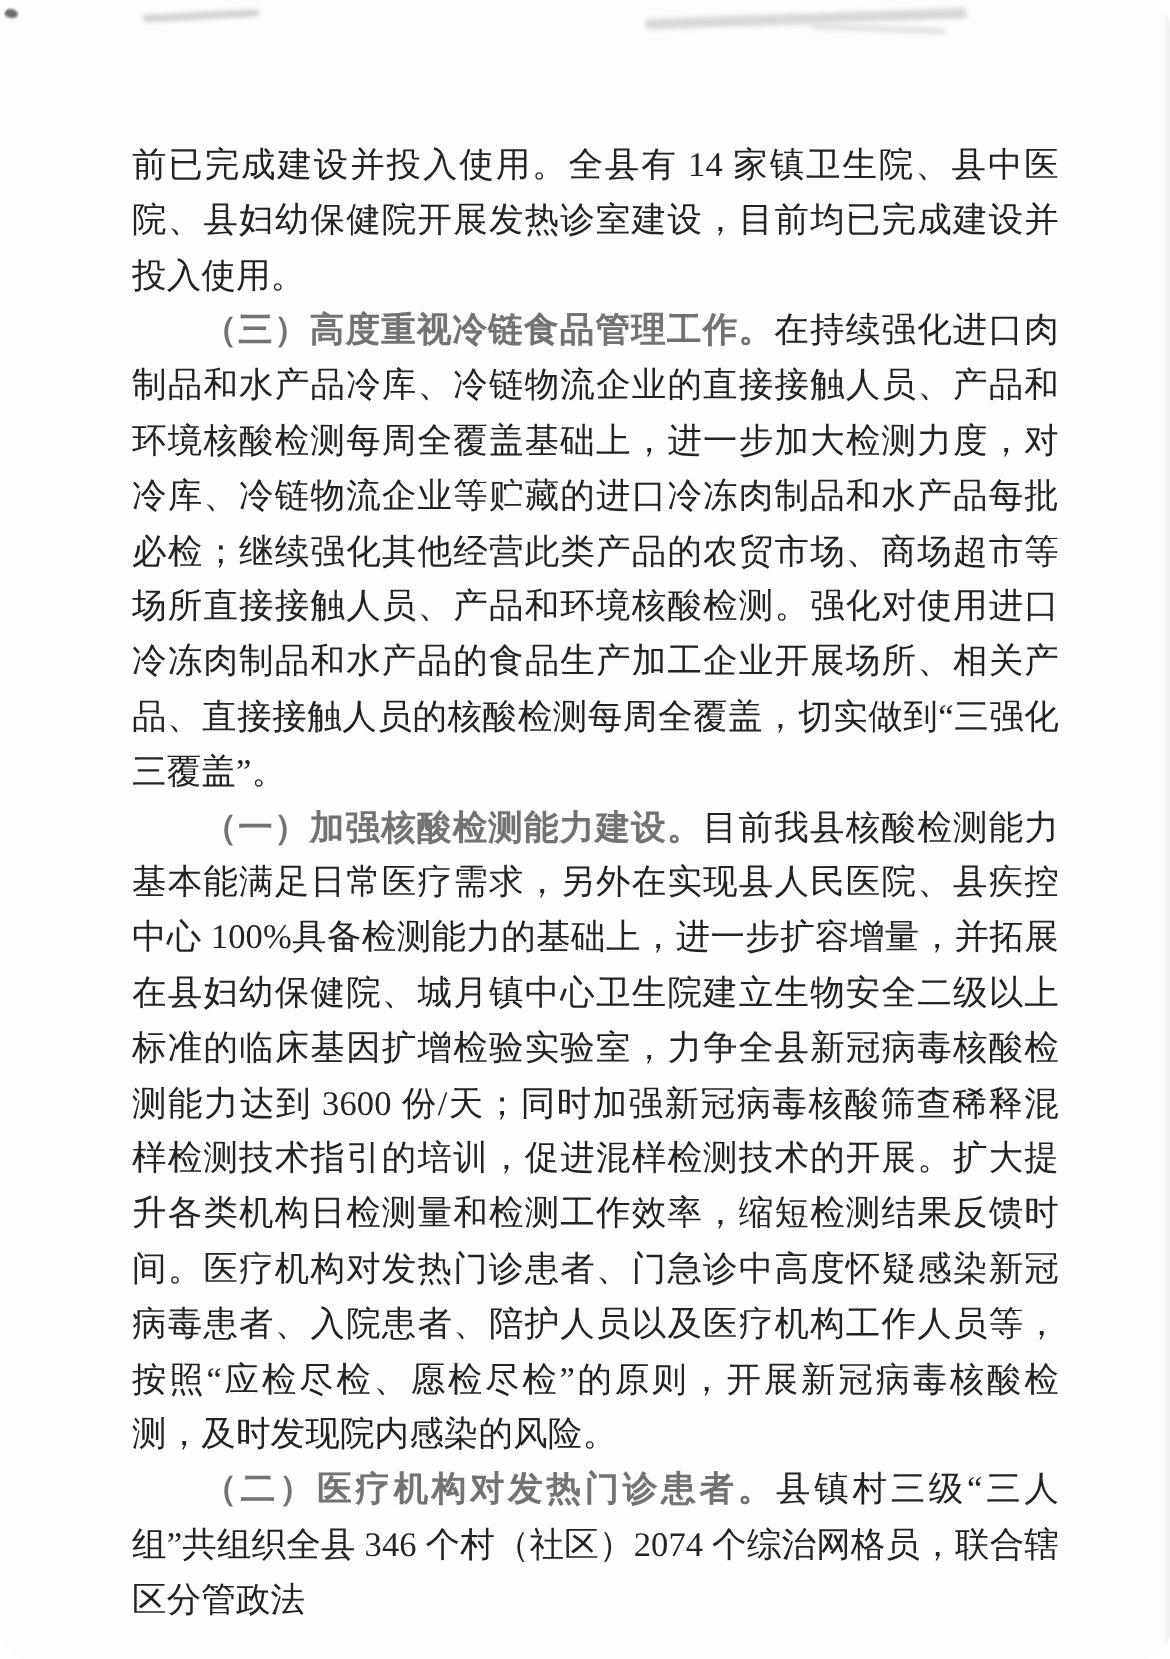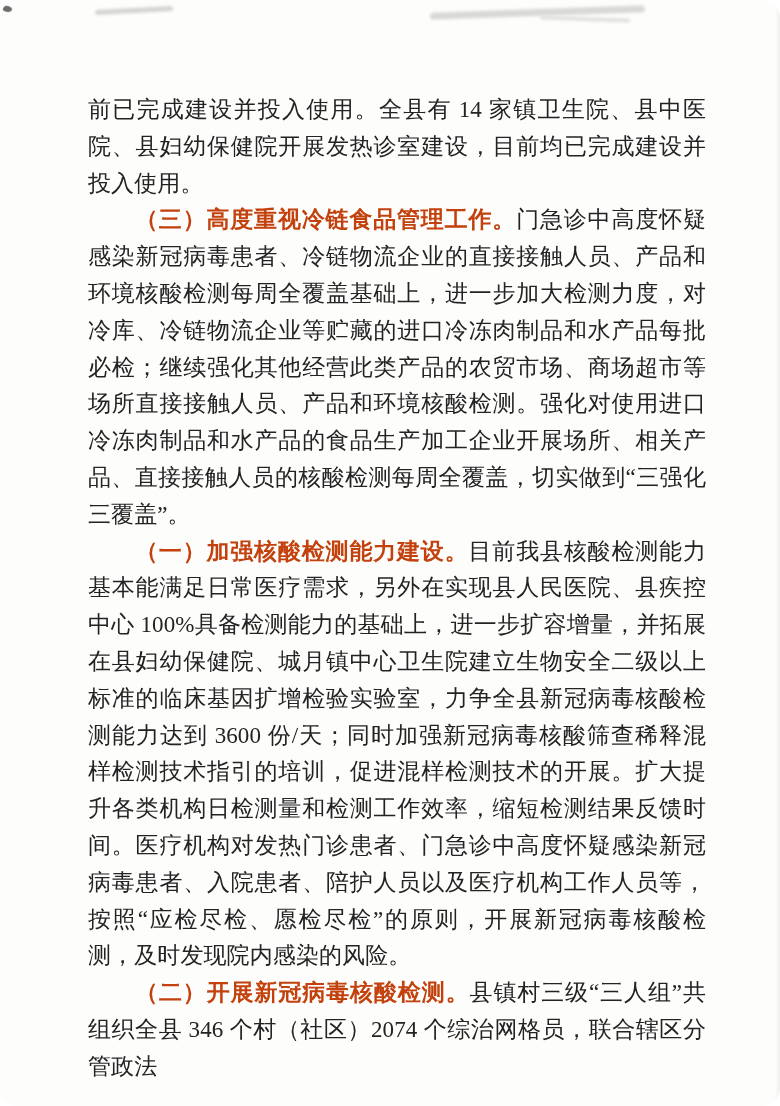--- a/index.html
+++ b/index.html
@@ -85,38 +85,38 @@
     color: #232323;
     text-align: justify;
     text-justify: inter-character;
     letter-spacing: 0.1px;
   }
   .para.indent {
     text-indent: 47px;
   }
   .para .run.bold {
     font-weight: 700;
-    color: #c2410c;
+    color: #737373;
   }
   .para.heading {
     font-family: "Liberation Sans", "DejaVu Sans", sans-serif;
     font-weight: 700;
     font-size: 24px;
     letter-spacing: -1.5px;
     color: #000000;
   }
 </style>
 </head>
 <body>
 
 <div class="page">
   <div class="speck"></div>
   <div class="smudge-a"></div>
   <div class="smudge-b"></div>
   <div class="smudge-c"></div>
   <div class="doc-body" id="doc-body">
       <p class="para body"><span class="run">前已完成建设并投入使用。全县有 14 家镇卫生院、县中医院、县妇幼保健院开展发热诊室建设，目前均已完成建设并投入使用。</span></p>
-      <p class="para body indent"><span class="run bold">（三）高度重视冷链食品管理工作。</span><span class="run">门急诊中高度怀疑感染新冠病毒患者、冷链物流企业的直接接触人员、产品和环境核酸检测每周全覆盖基础上，进一步加大检测力度，对冷库、冷链物流企业等贮藏的进口冷冻肉制品和水产品每批必检；继续强化其他经营此类产品的农贸市场、商场超市等场所直接接触人员、产品和环境核酸检测。强化对使用进口冷冻肉制品和水产品的食品生产加工企业开展场所、相关产品、直接接触人员的核酸检测每周全覆盖，切实做到“三强化三覆盖”。</span></p>
+      <p class="para body indent"><span class="run bold">（三）高度重视冷链食品管理工作。</span><span class="run">在持续强化进口肉制品和水产品冷库、冷链物流企业的直接接触人员、产品和环境核酸检测每周全覆盖基础上，进一步加大检测力度，对冷库、冷链物流企业等贮藏的进口冷冻肉制品和水产品每批必检；继续强化其他经营此类产品的农贸市场、商场超市等场所直接接触人员、产品和环境核酸检测。强化对使用进口冷冻肉制品和水产品的食品生产加工企业开展场所、相关产品、直接接触人员的核酸检测每周全覆盖，切实做到“三强化三覆盖”。</span></p>
       <p class="para body indent"><span class="run bold">（一）加强核酸检测能力建设。</span><span class="run">目前我县核酸检测能力基本能满足日常医疗需求，另外在实现县人民医院、县疾控中心 100%具备检测能力的基础上，进一步扩容增量，并拓展在县妇幼保健院、城月镇中心卫生院建立生物安全二级以上标准的临床基因扩增检验实验室，力争全县新冠病毒核酸检测能力达到 3600 份/天；同时加强新冠病毒核酸筛查稀释混样检测技术指引的培训，促进混样检测技术的开展。扩大提升各类机构日检测量和检测工作效率，缩短检测结果反馈时间。医疗机构对发热门诊患者、门急诊中高度怀疑感染新冠病毒患者、入院患者、陪护人员以及医疗机构工作人员等，按照“应检尽检、愿检尽检”的原则，开展新冠病毒核酸检测，及时发现院内感染的风险。</span></p>
-      <p class="para body indent"><span class="run bold">（二）开展新冠病毒核酸检测。</span><span class="run">县镇村三级“三人组”共组织全县 346 个村（社区）2074 个综治网格员，联合辖区分管政法</span></p>
+      <p class="para body indent"><span class="run bold">（二）医疗机构对发热门诊患者。</span><span class="run">县镇村三级“三人组”共组织全县 346 个村（社区）2074 个综治网格员，联合辖区分管政法</span></p>
     </div>
   <div class="edge-shade"></div>
 </div>
 
 </body></html>

